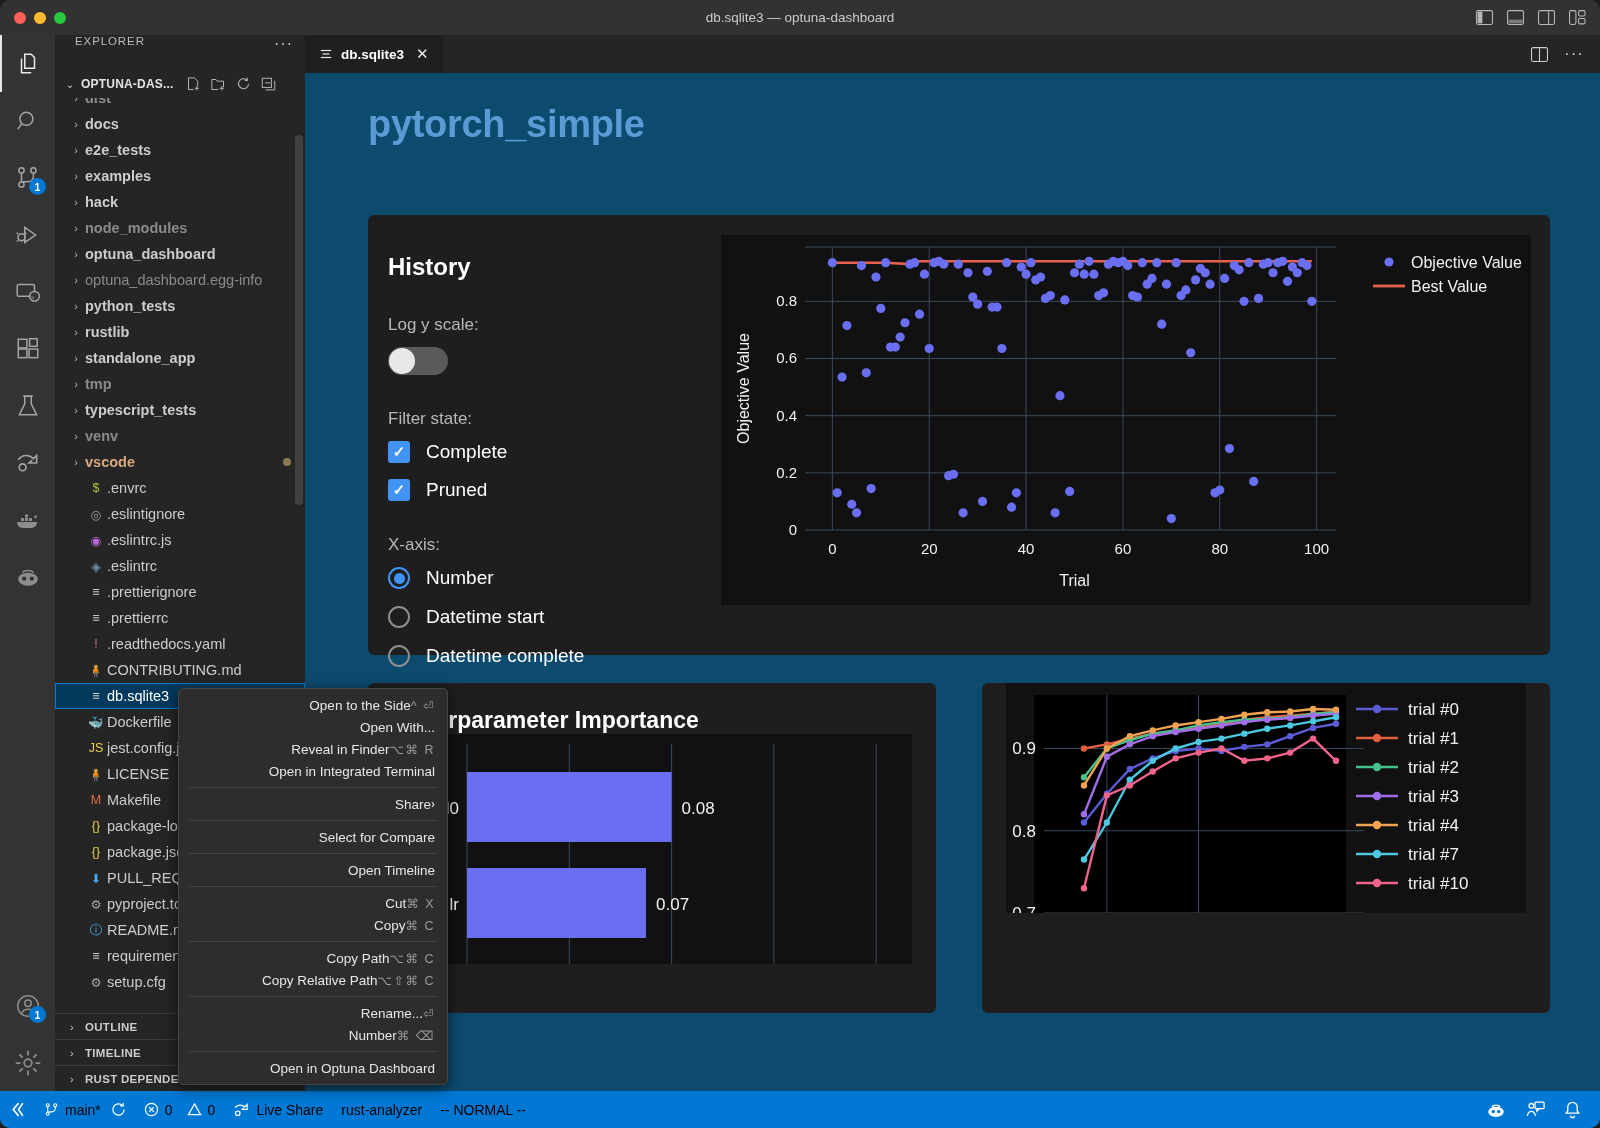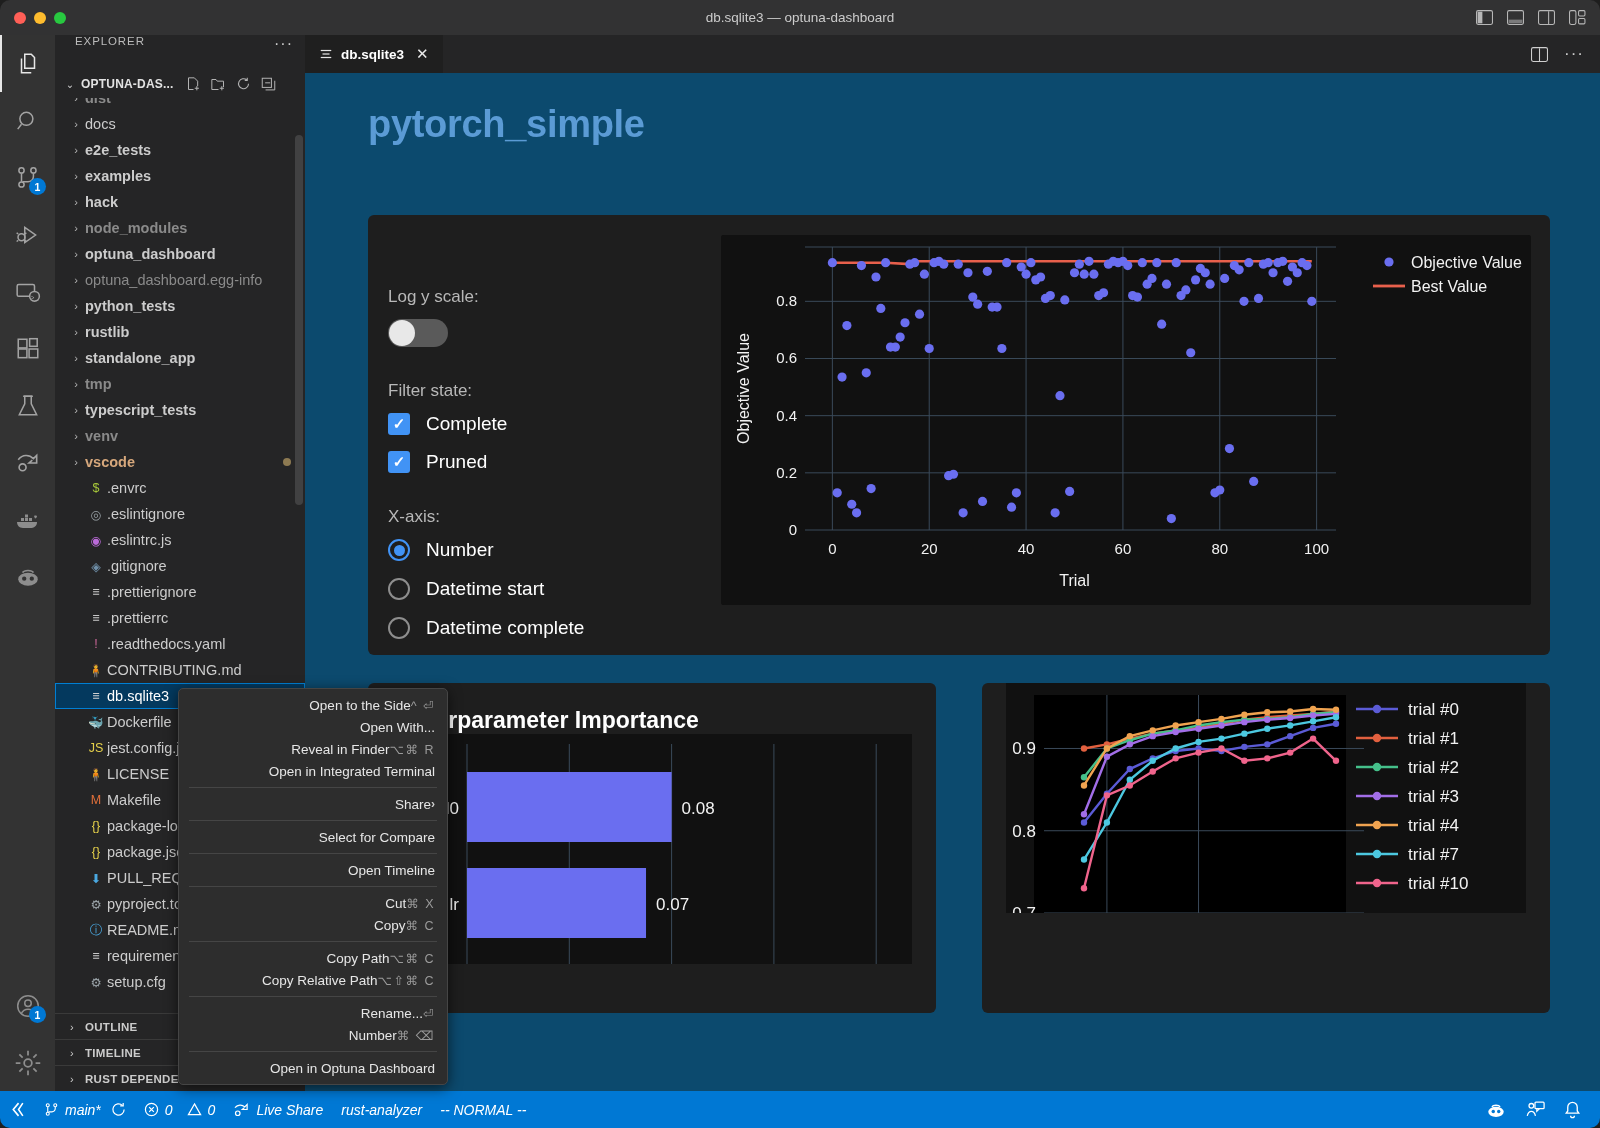--- a/index.html
+++ b/index.html
@@ -217,21 +217,21 @@
   }
   .mi .mlabel { flex: 1; text-align: right; }
   .mi .key { color: #9b9b9b; font-size: 12.5px; letter-spacing: 1.5px; }
   .mi .arrow { color: #cccccc; font-size: 12px; font-weight: bold;}
   .msep { height: 1px; background: #454545; margin: 5px 10px; }
 
   
   #statusbar {
     position: absolute; left: 0; right: 0; bottom: 0; height: 37px;
     background: #0078d4; display: flex; align-items: center;
-    color: #ffffff; font-size: 14px; font-style: italic;
+    color: #000000; font-size: 14px;
   }
   #statusbar .sb-item {
     display: flex; align-items: center; gap: 6px; padding: 0 9px; height: 37px;
   }
   #sb-right { margin-left: auto; display: flex; align-items: center; }
 </style>
 </head>
 <body>
 
 <div id="win">
@@ -391,21 +391,21 @@
       </span>
     </div>
 
     <div id="filetree">
         <div class="row dim" style="margin-top: -13px;">
           <span class="ch">›</span>
           <span class="lbl" style="font-weight:600">dist</span>
         </div>
         <div class="row">
           <span class="ch">›</span>
-          <span class="lbl" style="font-weight:400">docs</span>
+          <span class="lbl" style="font-weight:700">docs</span>
         </div>
         <div class="row">
           <span class="ch">›</span>
           <span class="lbl" style="font-weight:600">e2e_tests</span>
         </div>
         <div class="row">
           <span class="ch">›</span>
           <span class="lbl" style="font-weight:600">examples</span>
         </div>
         <div class="row">
@@ -464,21 +464,21 @@
           <span class="lbl">.eslintignore</span>
         </div>
         <div class="row">
           <span class="ch"></span>
           <span class="fico" style="color:#bb6bd9">◉</span>
           <span class="lbl">.eslintrc.js</span>
         </div>
         <div class="row">
           <span class="ch"></span>
           <span class="fico" style="color:#6f8fa8">◈</span>
-          <span class="lbl">.gitignore</span>
+          <span class="lbl">.eslintrc</span>
         </div>
         <div class="row">
           <span class="ch"></span>
           <span class="fico" style="color:#c8c8c8">≡</span>
           <span class="lbl">.prettierignore</span>
         </div>
         <div class="row">
           <span class="ch"></span>
           <span class="fico" style="color:#c8c8c8">≡</span>
           <span class="lbl">.prettierrc</span>
@@ -592,20 +592,21 @@
           </svg>
         <span class="dots">···</span>
       </div>
     </div>
 
     <div id="content">
       <div id="study-title">pytorch_simple</div>
 
       <div class="card" id="history-card">
         <div id="hist-ctrl">
+          <h2>History</h2>
 
           <div class="ctrl-label">Log y scale:</div>
           <div class="switch">
             <span class="knob"></span>
           </div>
 
           <div class="ctrl-label">Filter state:</div>
           <div class="cbrow">
             <span class="cbox">✓</span>
             <span class="txt">Complete</span>

